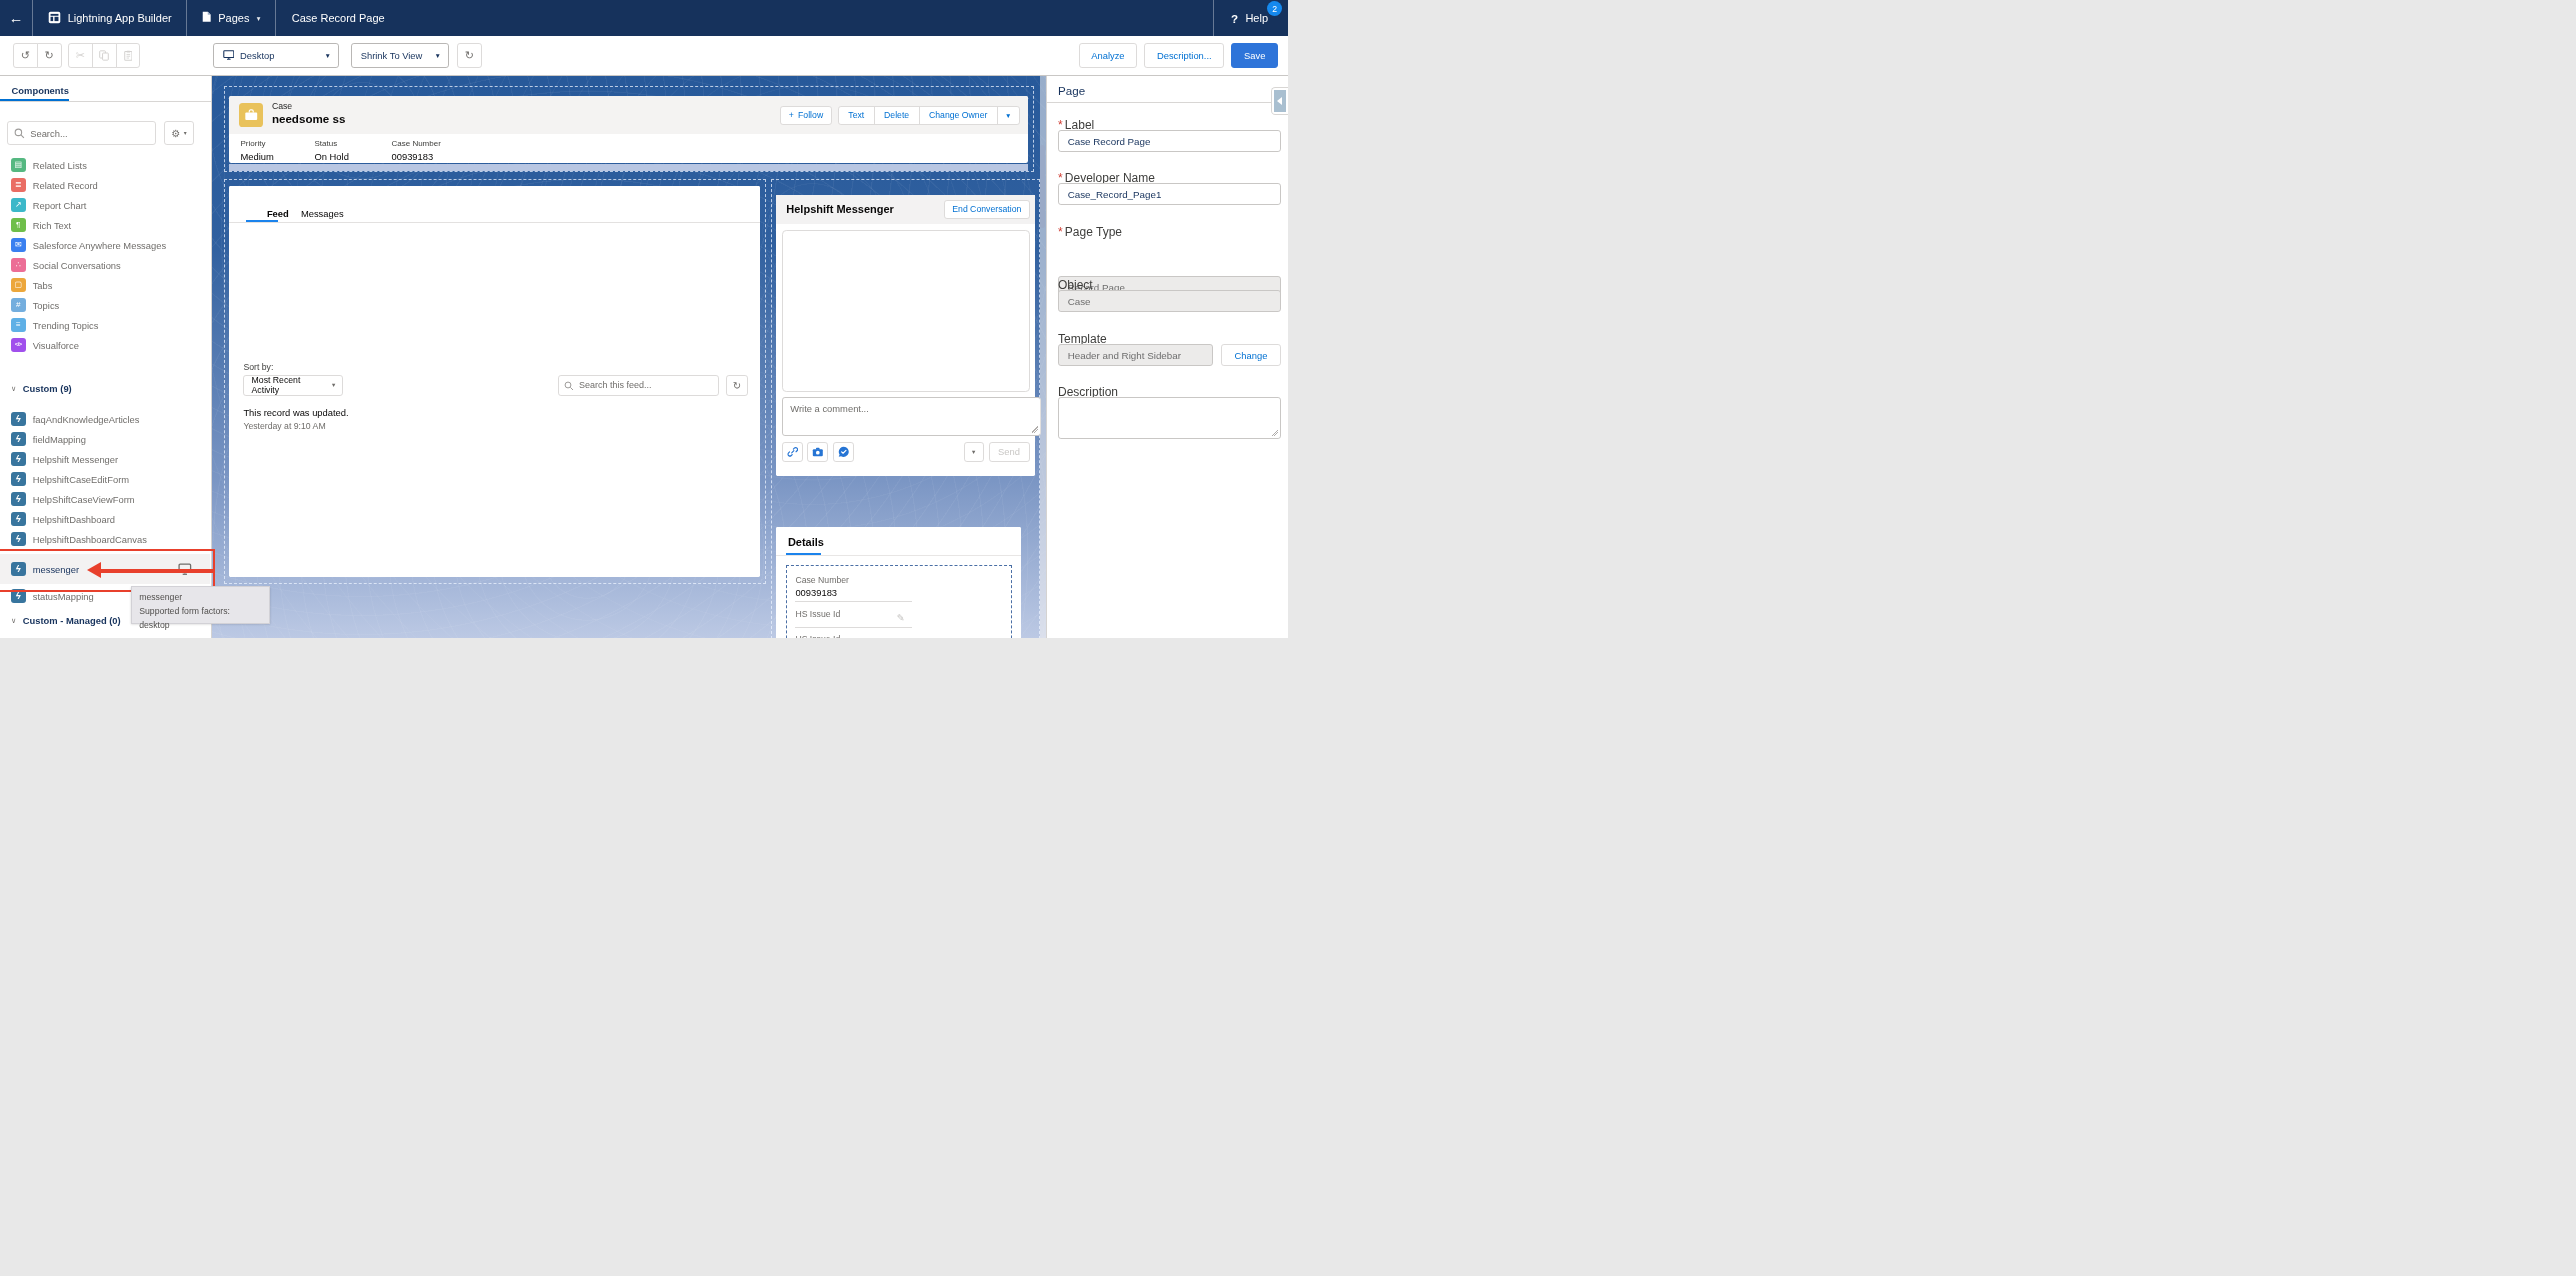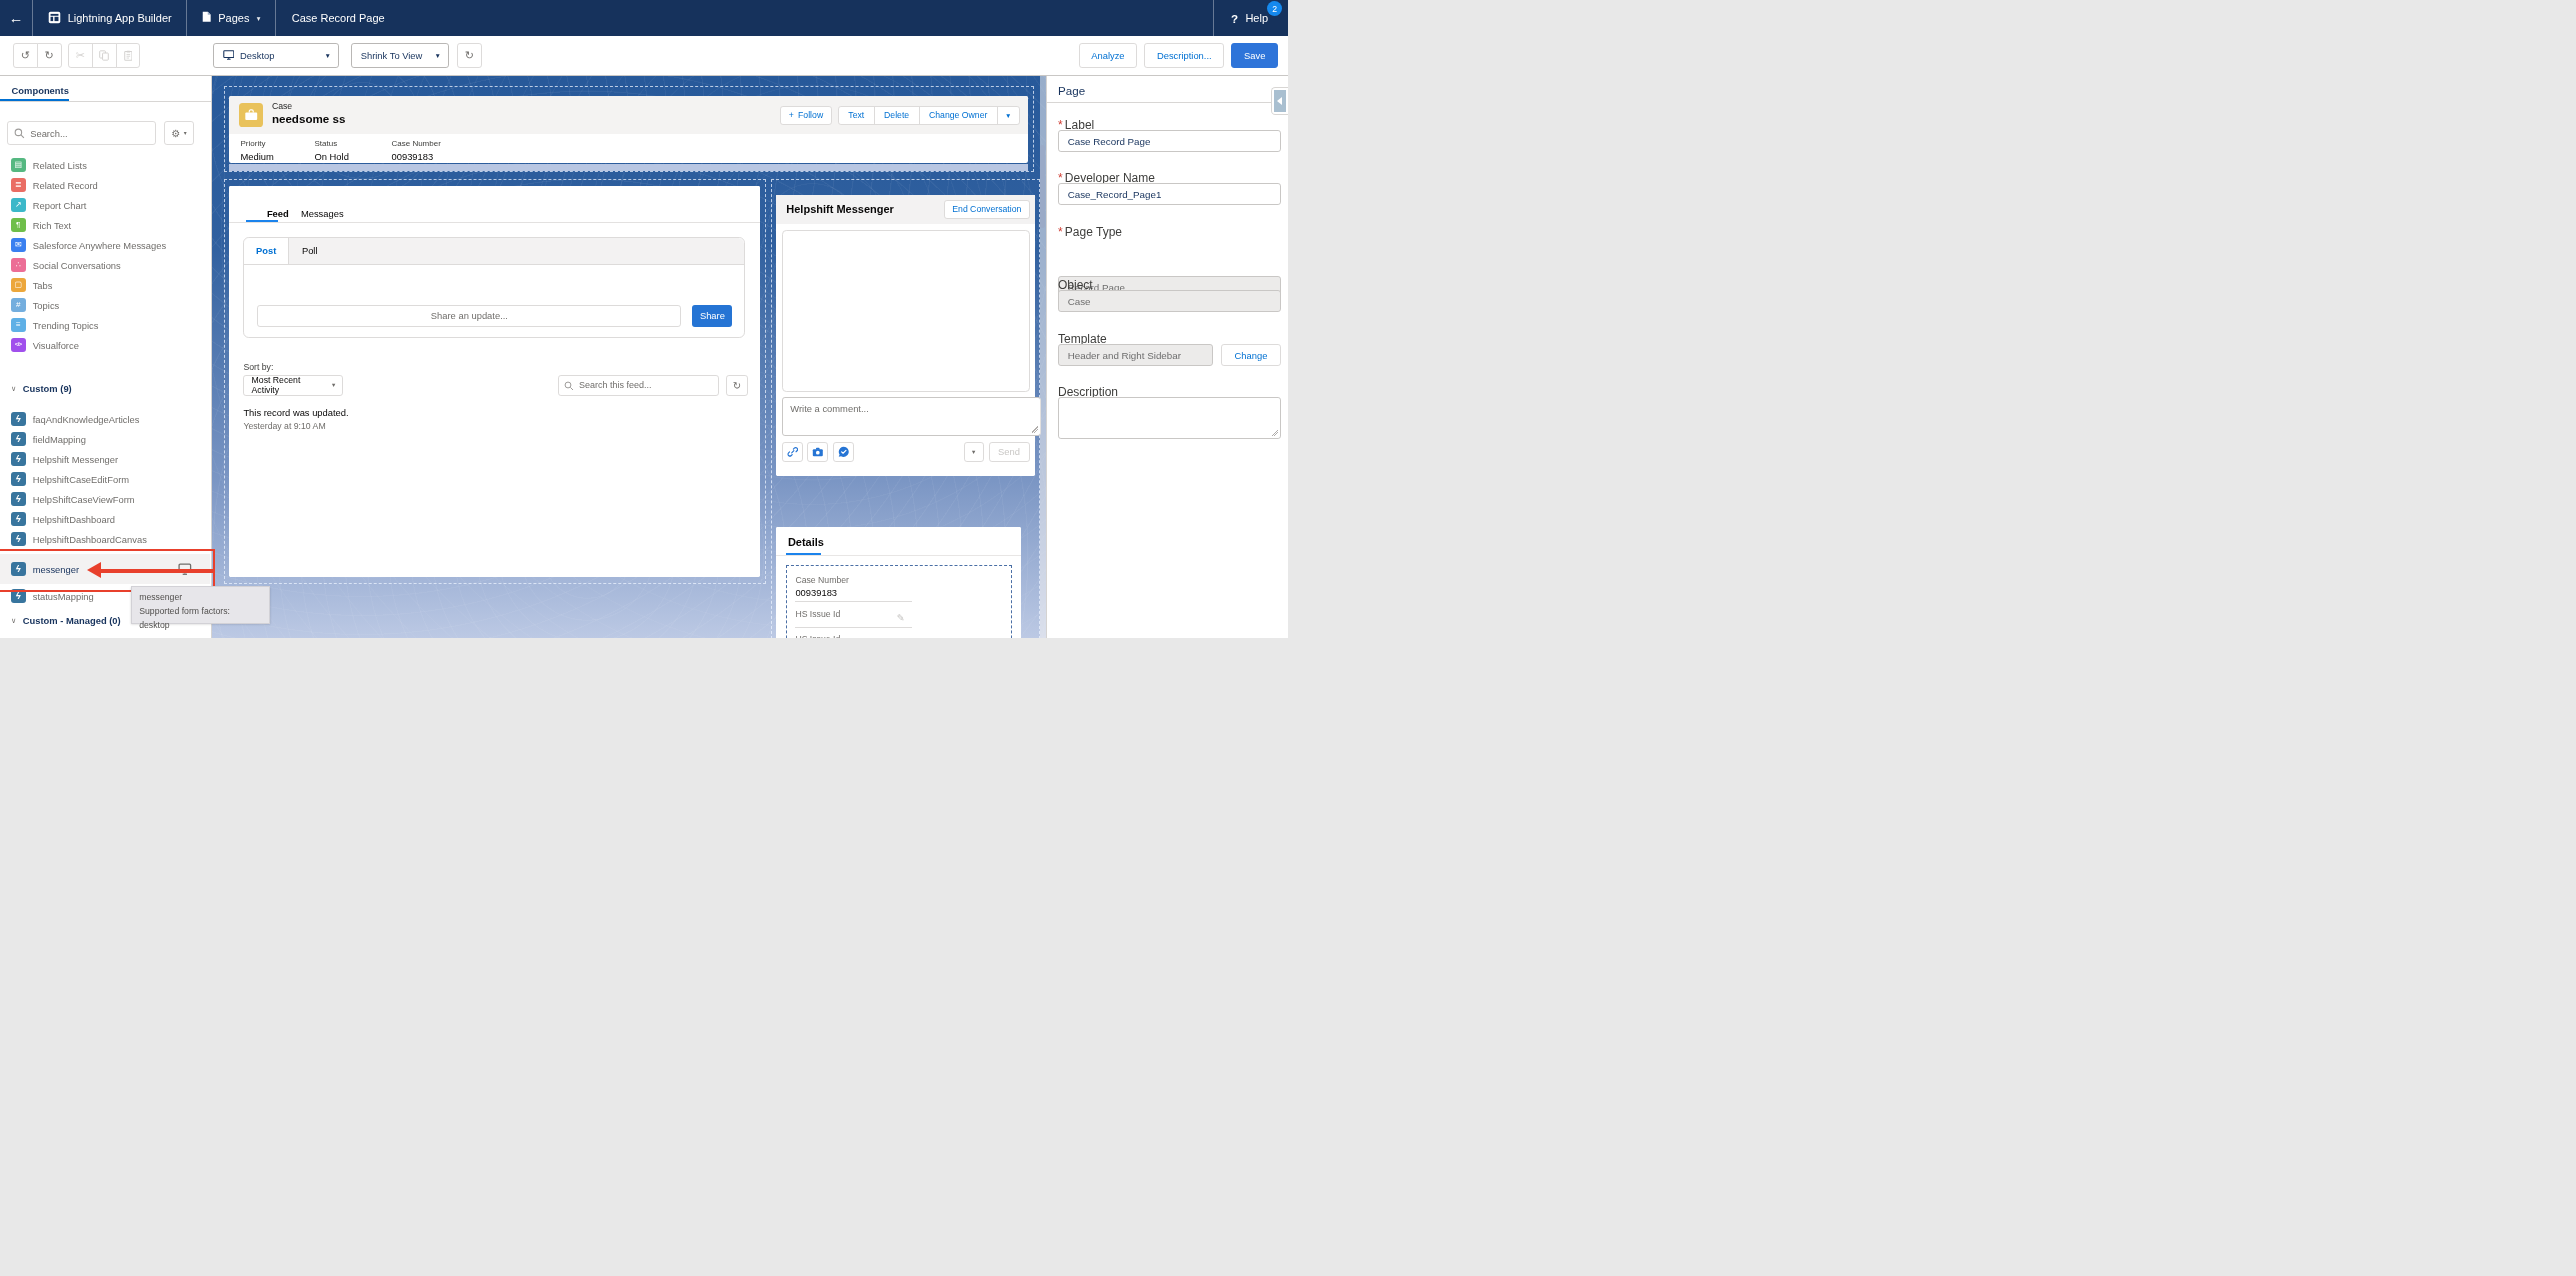--- a/index.html
+++ b/index.html
@@ -421,28 +421,20 @@
       <div class="hdr-strip"></div>
     </div>
 
     <div class="region left-region">
       <div class="feed-panel">
         <div class="fp-tab active" style="left:38px">Feed</div>
         <div class="fp-tab" style="left:72px">Messages</div>
         <div class="fp-underline"></div>
         <div class="fp-border"></div>
 
-        <div class="publisher">
-          <div class="pub-tabs">
-            <div class="pub-tab active">Post</div>
-            <div class="pub-tab">Poll</div>
-          </div>
-          <input class="share-input" placeholder="Share an update..." style="">
-          <div class="share-btn">Share</div>
-        </div>
 
         <div class="sort-label">Sort by:</div>
         <div class="sort-select">
           <span>Most Recent Activity</span>
           <span class="s-caret">▼</span>
         </div>
         <div class="feed-search">
           <svg width="10" height="10" viewBox="0 0 15 15">
               <circle cx="6" cy="6" r="4.4" fill="none" stroke="#9e9c9a" stroke-width="1.5"></circle>
               <path d="M9.5 9.5l4 4" stroke="#9e9c9a" stroke-width="1.5"></path>

